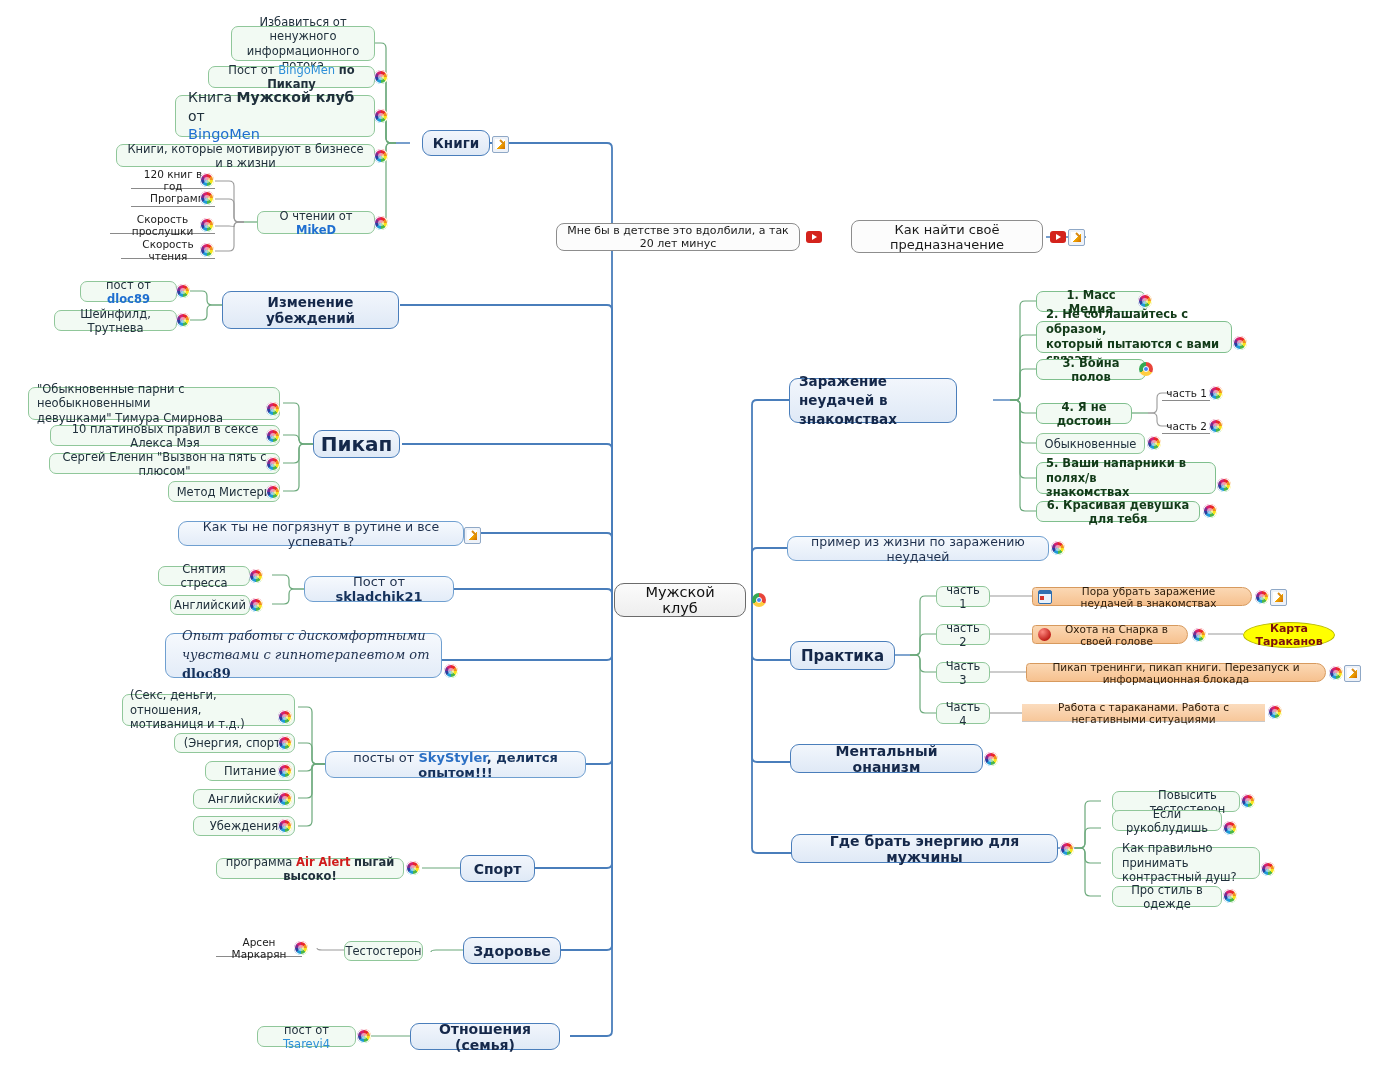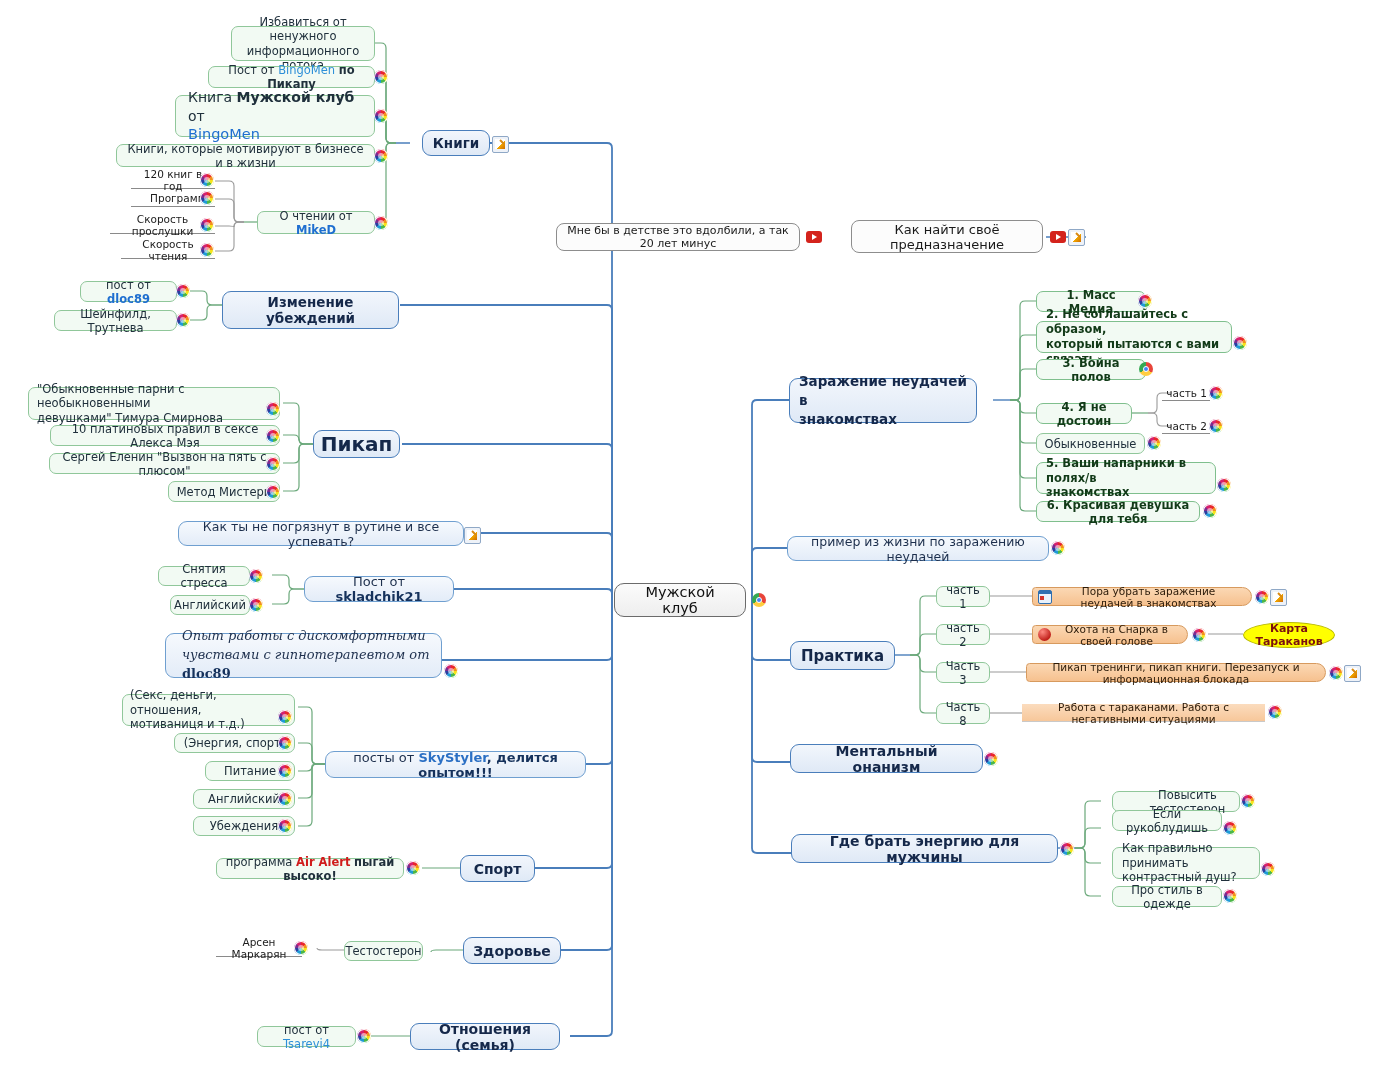--- a/index.html
+++ b/index.html
@@ -356,21 +356,21 @@
 
 <div class="node blue" style="left:410px;top:1023px;width:150px;height:27px;font-size:14px;">
   <span>Отношения (семья)</span>
 </div>
 
 <div class="node green" style="left:257px;top:1026px;width:99px;height:21px;">
   <span>пост от <span class="lnk2">Tsarevi4</span></span>
 </div>
 <span class="ico wheel" style="left:357px;top:1029px;"></span>
 
-<div class="node blue" style="left:789px;top:378px;width:188px;height:45px;justify-content:center;">
+<div class="node blue" style="left:789px;top:378px;width:168px;height:45px;justify-content:center;">
   <span style="text-align:left;line-height:1.4;font-size:13.5px;">Заражение неудачей в
 знакомствах</span>
 </div>
 
 <div class="node greenbold" style="left:1036px;top:291px;width:110px;height:21px;">
   <span>1. Масс Медиа</span>
 </div>
 <span class="ico wheel" style="left:1138px;top:294px;"></span>
 
 <div class="node greenbold" style="left:1036px;top:321px;width:196px;height:32px;justify-content:flex-start;padding-left:9px;line-height:1.3;">
@@ -426,21 +426,21 @@
 <div class="node green" style="left:936px;top:586px;width:54px;height:21px;">
   <span>часть 1</span>
 </div>
 <div class="node green" style="left:936px;top:624px;width:54px;height:21px;">
   <span>часть 2</span>
 </div>
 <div class="node green" style="left:936px;top:662px;width:54px;height:21px;">
   <span>Часть 3</span>
 </div>
 <div class="node green" style="left:936px;top:703px;width:54px;height:21px;">
-  <span>Часть 8</span>
+  <span>Часть 4</span>
 </div>
 
 <div class="node orange" style="left:1032px;top:587px;width:220px;height:19px;justify-content:flex-start;padding-left:22px;">
   <span>Пора убрать заражение неудачей в знакомствах</span>
 </div>
 <span class="calico" style="left:1038px;top:590px;"></span>
 <span class="ico wheel" style="left:1255px;top:590px;"></span>
 <span class="editico" style="left:1270px;top:589px;"></span>
 
 <div class="node orange" style="left:1032px;top:625px;width:156px;height:19px;justify-content:flex-start;padding-left:22px;">

